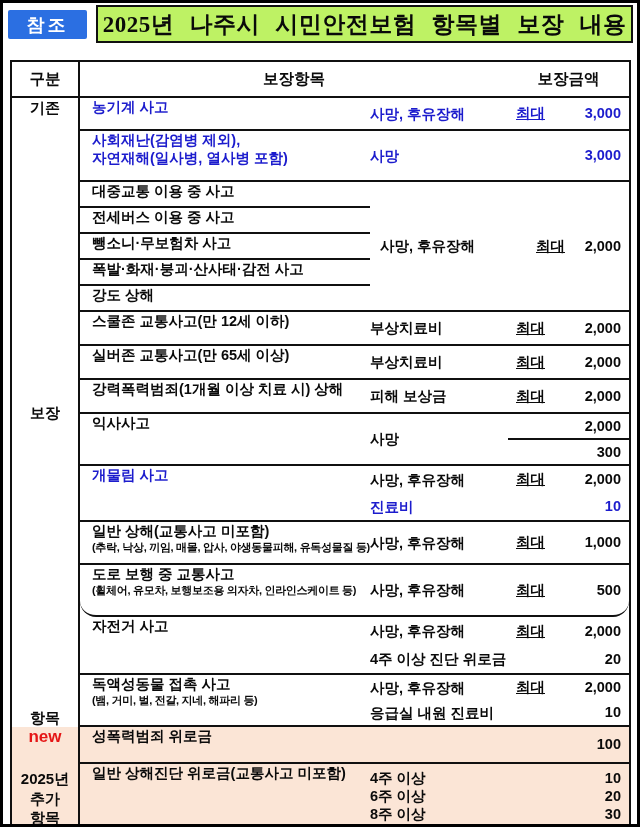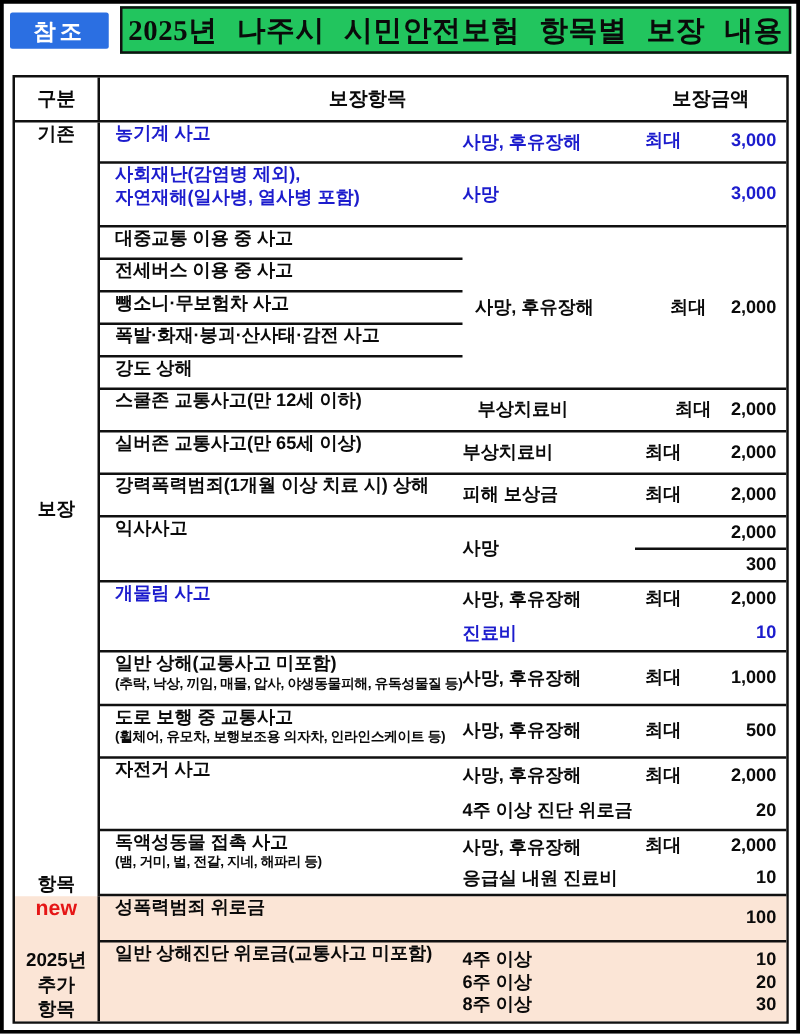--- a/index.html
+++ b/index.html
@@ -14,21 +14,21 @@
 
   
   .hdr { position:absolute; left:8px; top:5px; width:625px; height:38px; display:flex; gap:9px; }
   .badge {
     width:79px; height:29px; align-self:center; margin-top:1px;
     background: var(--badge, #2b6fe2); color:#fff;
     display:flex; align-items:center; justify-content:center;
     font-size:18px; letter-spacing:3px; border-radius:2px;
   }
   .title-box {
-    flex:1; border:2.5px solid #101010; background:#22c55e;
+    flex:1; border:2.5px solid #101010; background:#bef264;
     display:flex; align-items:center; justify-content:center;
     font-family:"Liberation Serif", serif;
     font-size:23px; letter-spacing:0.5px; word-spacing:9px; white-space:nowrap;
   }
 
   
   .tbl {
     position:absolute; left:10px; top:60px; width:621px;
     border:2.5px solid #101010; background:#fff;
     display:flex; flex-direction:column; font-size:14.5px;
@@ -58,21 +58,21 @@
   .iline { line-height:18px; white-space:nowrap; }
   .isub  { font-size:11px; line-height:13px; letter-spacing:-0.3px; white-space:nowrap; margin-top:1px; }
   .group.split .item, .group.split-amts .item { border-bottom:2px solid #101010; }
   .group.split .item:last-child, .group.split-amts .item:last-child { border-bottom:none; }
 
   .c-content { width:138px; display:flex; flex-direction:column; justify-content:space-around; overflow:visible; }
   .cline { line-height:18px; white-space:nowrap; }
 
   .c-amounts { flex:1; display:flex; flex-direction:column; justify-content:space-around; }
   .amt { display:flex; align-items:center; justify-content:flex-end; padding:0 8px; line-height:19px; white-space:nowrap; }
-  .apre { margin-right:auto; padding-right:6px; }
+  .apre { margin-right:auto; padding-right:6px;text-decoration:underline; }
   .group.split-amts .amt { flex:1; border-bottom:2px solid #101010; }
   .group.split-amts .amt:last-child { border-bottom:none; }
 
   .group.tight .c-content, .group.tight .c-amounts { justify-content:center; }
   .group.tight .cline, .group.tight .amt { line-height:18px; }
 
   .blue { color: var(--blue, #1c1ccd); }
 </style>
 </head>
 <body>
@@ -153,21 +153,21 @@
             <div class="c-content">
               <div class="cline">사망, 후유장해</div>
             </div>
             <div class="c-amounts">
               <div class="amt">
                 <span class="apre">최대</span>
                 <span class="aval">2,000</span>
               </div>
             </div>
           </div>
-          <div class="group" style="height: 34px; gap: 12px;">
+          <div class="group" style="height: 34px;">
             <div class="c-items">
               <div class="item">
                 <div class="iline">스쿨존 교통사고(만 12세 이하)</div>
               </div>
             </div>
             <div class="c-content">
               <div class="cline">부상치료비</div>
             </div>
             <div class="c-amounts">
               <div class="amt">
@@ -256,21 +256,21 @@
             <div class="c-content">
               <div class="cline">사망, 후유장해</div>
             </div>
             <div class="c-amounts">
               <div class="amt">
                 <span class="apre">최대</span>
                 <span class="aval">1,000</span>
               </div>
             </div>
           </div>
-          <div class="group" style="height: 42px;">
+          <div class="group" style="height: 52px; border-radius: 16px;">
             <div class="c-items">
               <div class="item">
                 <div class="iline">도로 보행 중 교통사고</div>
                 <div class="isub">(휠체어, 유모차, 보행보조용 의자차, 인라인스케이트 등)</div>
               </div>
             </div>
             <div class="c-content">
               <div class="cline">사망, 후유장해</div>
             </div>
             <div class="c-amounts">

